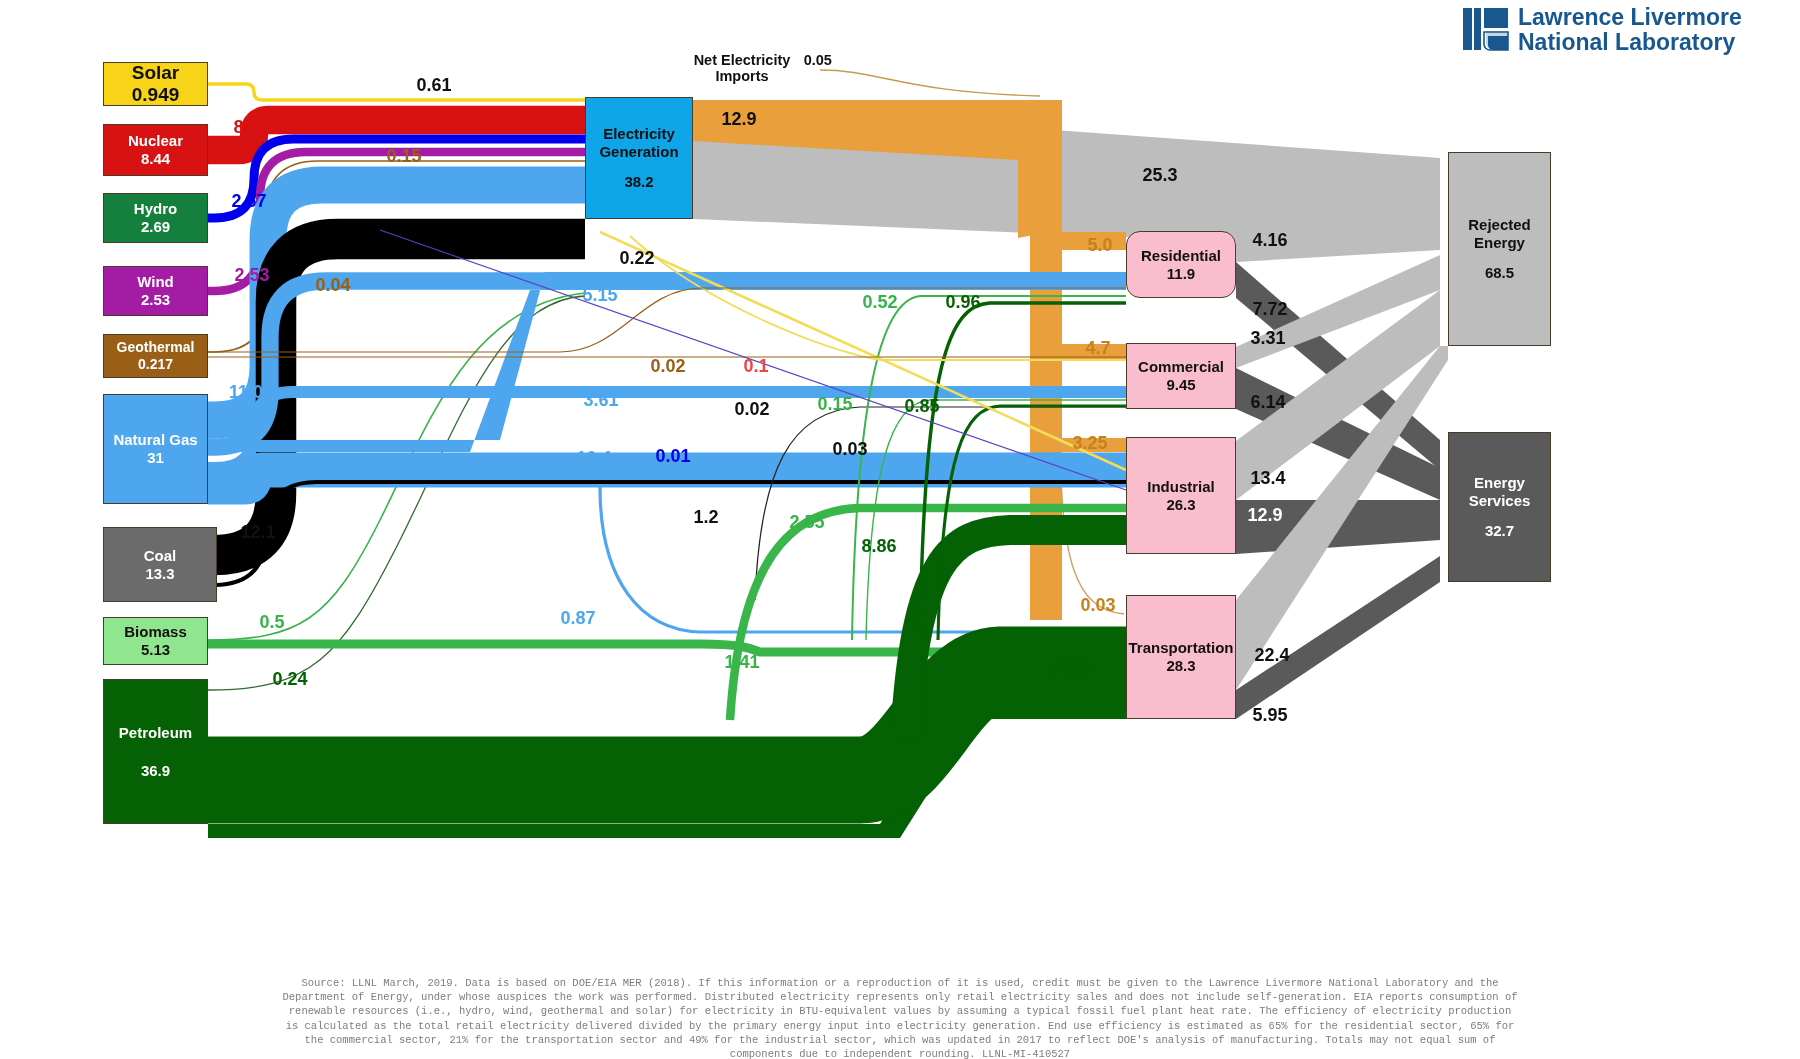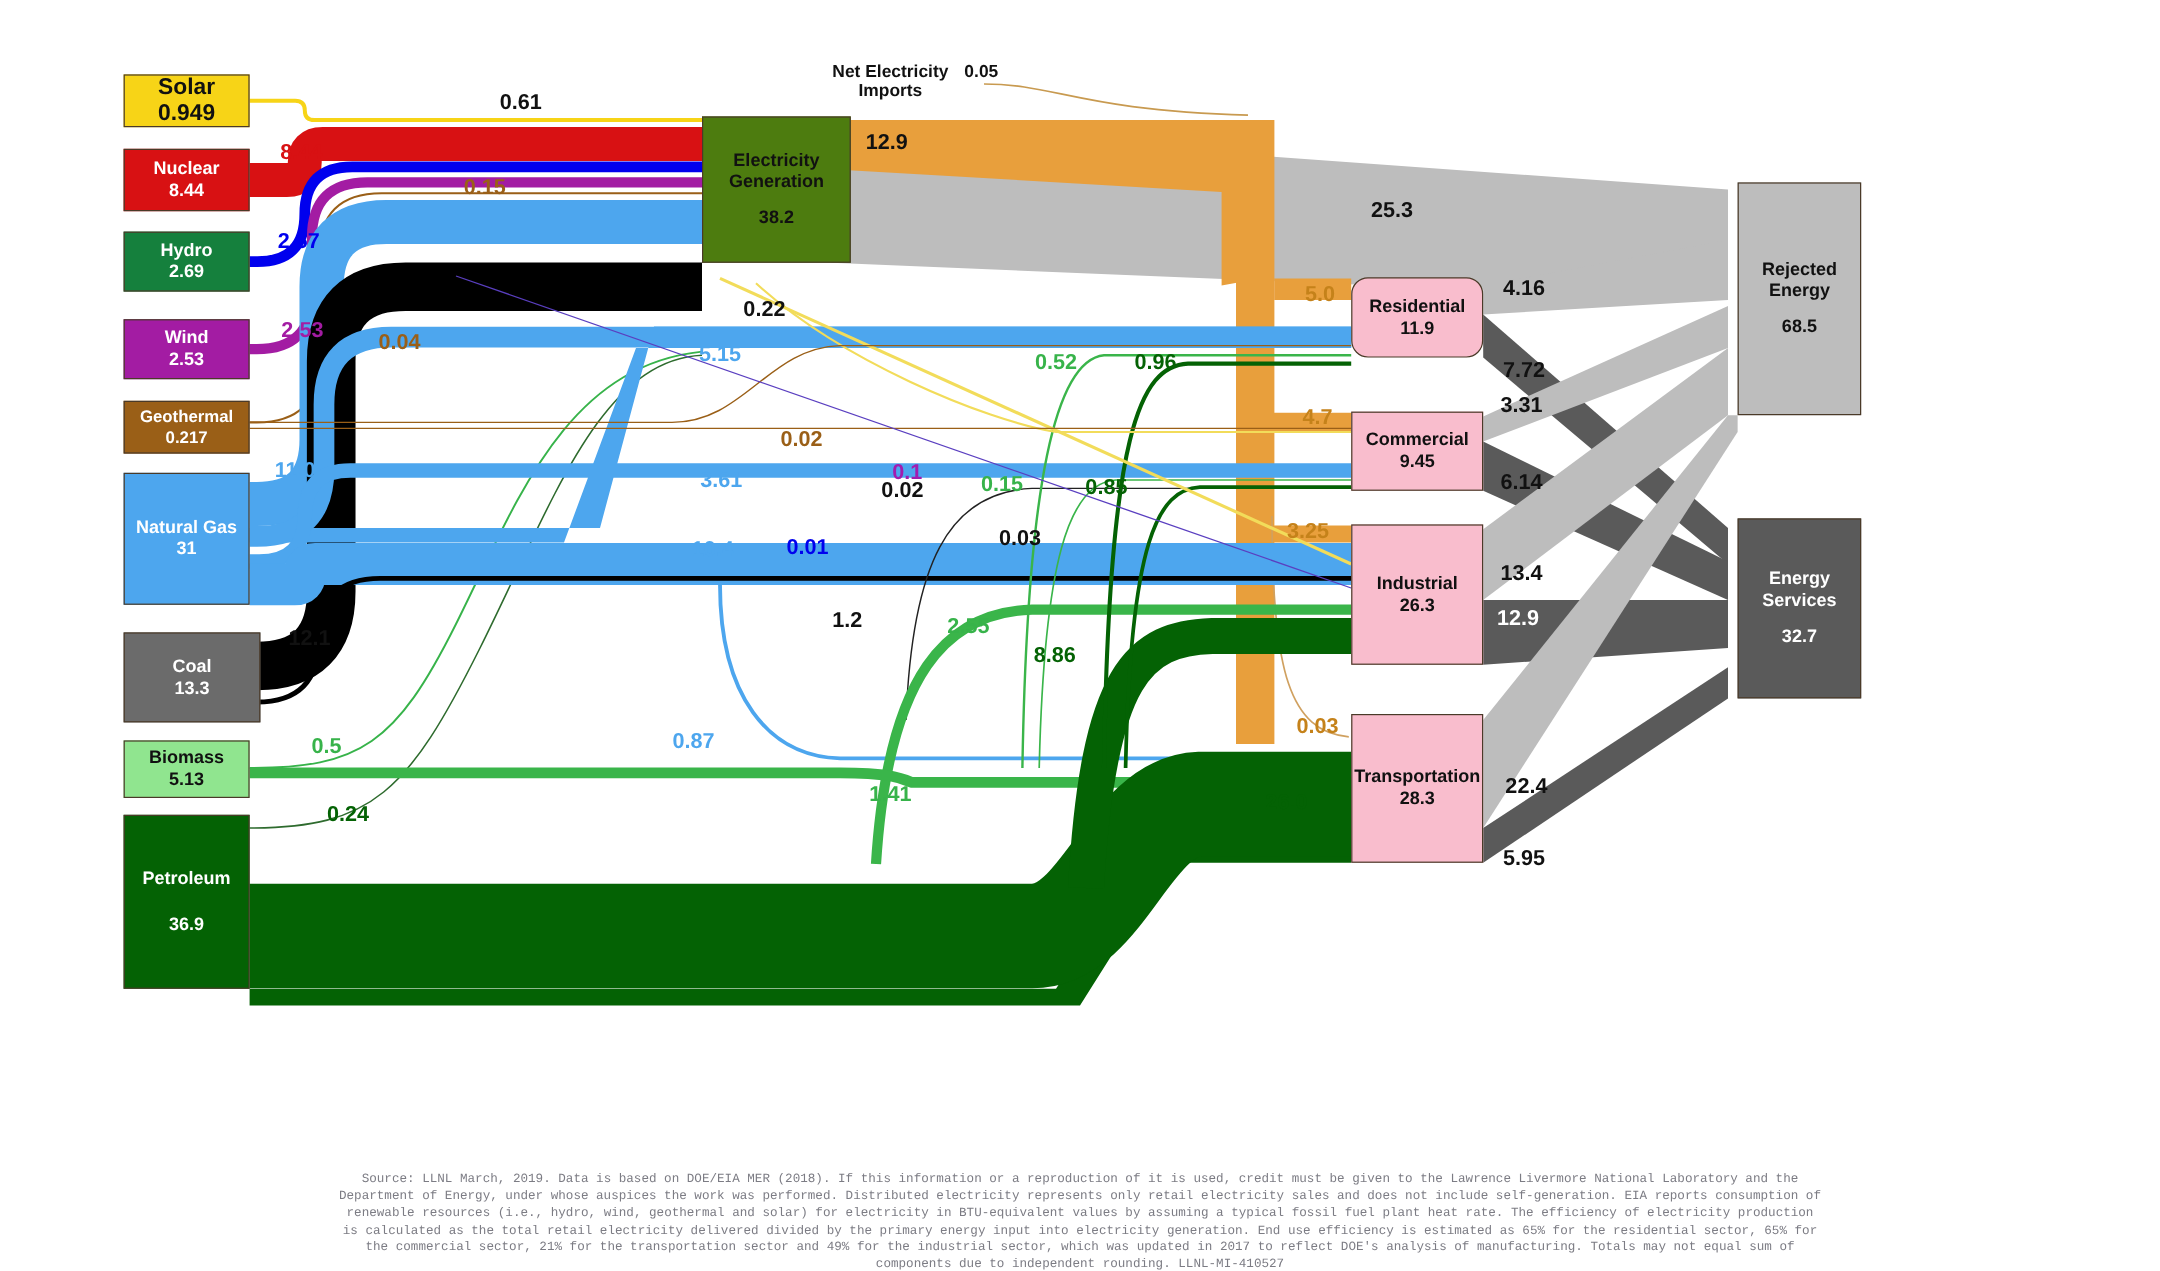--- a/index.html
+++ b/index.html
@@ -30,20 +30,35 @@
           transform:translate(-50%,-50%);}
   .netimp{position:absolute;font-weight:bold;font-size:14.5px;color:#111;
           text-align:center;line-height:16px;transform:translate(-50%,0);}
 </style>
 </head>
 <body>
 
 <div id="stage">
 
 
+  <div class="logo">
+    <svg class="logo-mark" viewBox="0 0 48 44">
+      <rect x="1" y="1" width="9" height="42" fill="#18588f"></rect>
+      <rect x="12" y="1" width="7" height="42" fill="#18588f"></rect>
+      <rect x="22" y="1" width="24" height="20" fill="#18588f"></rect>
+      <path d="M22 24 h24 v19 H22 z" fill="#ffffff"></path>
+      <path d="M24 24 h22 v17 H29 a5 5 0 0 1 -5 -5 z" fill="#18588f" opacity="0.25"></path>
+      <path d="M22 25 h24 v18 H28 a6 6 0 0 1 -6 -6 z" fill="none" stroke="#18588f" stroke-width="1.6"></path>
+      <path d="M26 29 h20 v14 H31 a5 5 0 0 1 -5 -5 z" fill="#18588f"></path>
+    </svg>
+    <div class="logo-text">
+      <div>Lawrence Livermore</div>
+      <div>National Laboratory</div>
+    </div>
+  </div>
 
   <svg id="sankey" viewBox="0 0 1800 1059" preserveAspectRatio="none">
     <g id="flows">
         <path d="M 693 104 L 1440 158 L 1440 250 L 693 219 Z" fill="#bdbdbd"></path>
         <path d="M 820 70 C 880 70 900 92 1040 96 L 1040 96" fill="none" stroke="#c89a50" stroke-width="1.4"></path>
         <path d="M 693 100 L 1010 100 L 1050 140 L 1050 232 L 1018 238 L 1018 160 L 693 141 Z" fill="#e89f3c"></path>
         <path d="M 1010 100 L 1062 100 L 1062 620 L 1030 620 L 1030 140 L 1010 140 Z" fill="#e89f3c"></path>
         <path d="M 1062 232 L 1126 232 L 1126 250 L 1062 250 Z" fill="#e89f3c"></path>
         <path d="M 1030 232 L 1062 232 L 1062 250 L 1030 250 Z" fill="#e89f3c"></path>
         <path d="M 1030 344 L 1126 344 L 1126 360 L 1030 360 Z" fill="#e89f3c"></path>
@@ -120,21 +135,21 @@
         <span class="vl">13.3</span>
       </div>
       <div class="nodebox" style="left: 103px; top: 617px; width: 105px; height: 48px; background: rgb(144, 229, 143); color: rgb(17, 17, 17); font-size: 15px;">
         <span class="nm">Biomass</span>
         <span class="vl">5.13</span>
       </div>
       <div class="nodebox" style="left: 103px; top: 679px; width: 105px; height: 145px; background: rgb(4, 98, 4); color: rgb(255, 255, 255); font-size: 15px; gap: 20px;">
         <span class="nm">Petroleum</span>
         <span class="vl">36.9</span>
       </div>
-      <div class="nodebox" style="left: 585px; top: 97px; width: 124px; height: 122px; background: #4d7c0f; color: rgb(17, 17, 17); font-size: 15px;">
+      <div class="nodebox" style="left: 585px; top: 97px; width: 108px; height: 122px; background: #0ea5e9; color: rgb(17, 17, 17); font-size: 15px;">
         <span class="nm">Electricity<br>Generation</span>
         <span class="vl" style="margin-top: 12px;">38.2</span>
       </div>
       <div class="nodebox" style="left: 1126px; top: 231px; width: 110px; height: 67px; background: rgb(249, 189, 205); color: rgb(17, 17, 17); font-size: 15px; border-radius: 14px;">
         <span class="nm">Residential</span>
         <span class="vl">11.9</span>
       </div>
       <div class="nodebox" style="left: 1126px; top: 343px; width: 110px; height: 66px; background: rgb(249, 189, 205); color: rgb(17, 17, 17); font-size: 15px;">
         <span class="nm">Commercial</span>
         <span class="vl">9.45</span>
@@ -152,21 +167,21 @@
         <span class="vl" style="margin-top: 12px;">68.5</span>
       </div>
       <div class="nodebox" style="left: 1448px; top: 432px; width: 103px; height: 150px; background: rgb(90, 90, 90); color: rgb(255, 255, 255); font-size: 15px;">
         <span class="nm">Energy<br>Services</span>
         <span class="vl" style="margin-top: 12px;">32.7</span>
       </div>
     </div>
   <div id="labels">
       <div class="flabel" style="left: 434px; top: 85px; color: rgb(17, 17, 17);">0.61</div>
       <div class="flabel" style="left: 637px; top: 258px; color: rgb(17, 17, 17);">0.22</div>
-      <div class="flabel" style="left: 756px; top: 366px; color: #a21caf; margin-top: 28px;">0.1</div>
+      <div class="flabel" style="left: 756px; top: 366px; color: #ef4444;">0.1</div>
       <div class="flabel" style="left: 850px; top: 449px; color: rgb(17, 17, 17);">0.03</div>
       <div class="flabel" style="left: 251px; top: 127px; color: rgb(216, 17, 19);">8.44</div>
       <div class="flabel" style="left: 249px; top: 201px; color: rgb(0, 0, 238);">2.67</div>
       <div class="flabel" style="left: 673px; top: 456px; color: rgb(0, 0, 238);">0.01</div>
       <div class="flabel" style="left: 252px; top: 275px; color: rgb(163, 28, 163);">2.53</div>
       <div class="flabel" style="left: 404px; top: 156px; color: rgb(154, 95, 23);">0.15</div>
       <div class="flabel" style="left: 333px; top: 285px; color: rgb(154, 95, 23);">0.04</div>
       <div class="flabel" style="left: 668px; top: 366px; color: rgb(154, 95, 23);">0.02</div>
       <div class="flabel" style="left: 246px; top: 392px; color: rgb(77, 166, 238);">11.0</div>
       <div class="flabel" style="left: 600px; top: 295px; color: rgb(77, 166, 238);">5.15</div>

